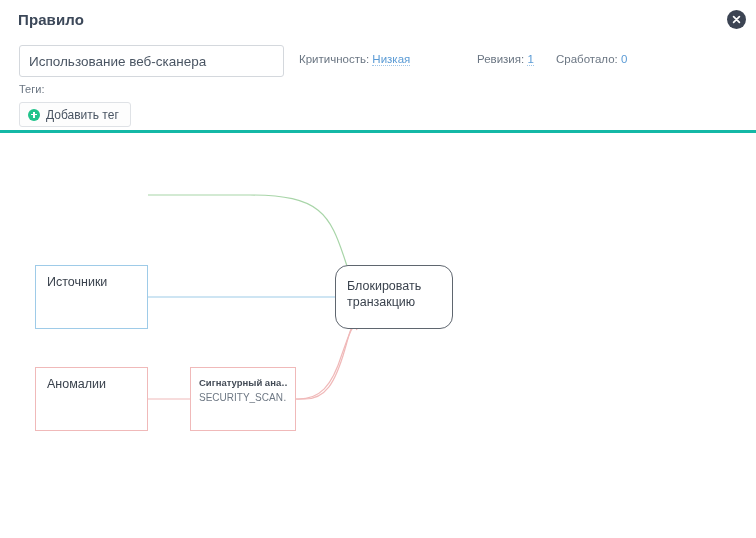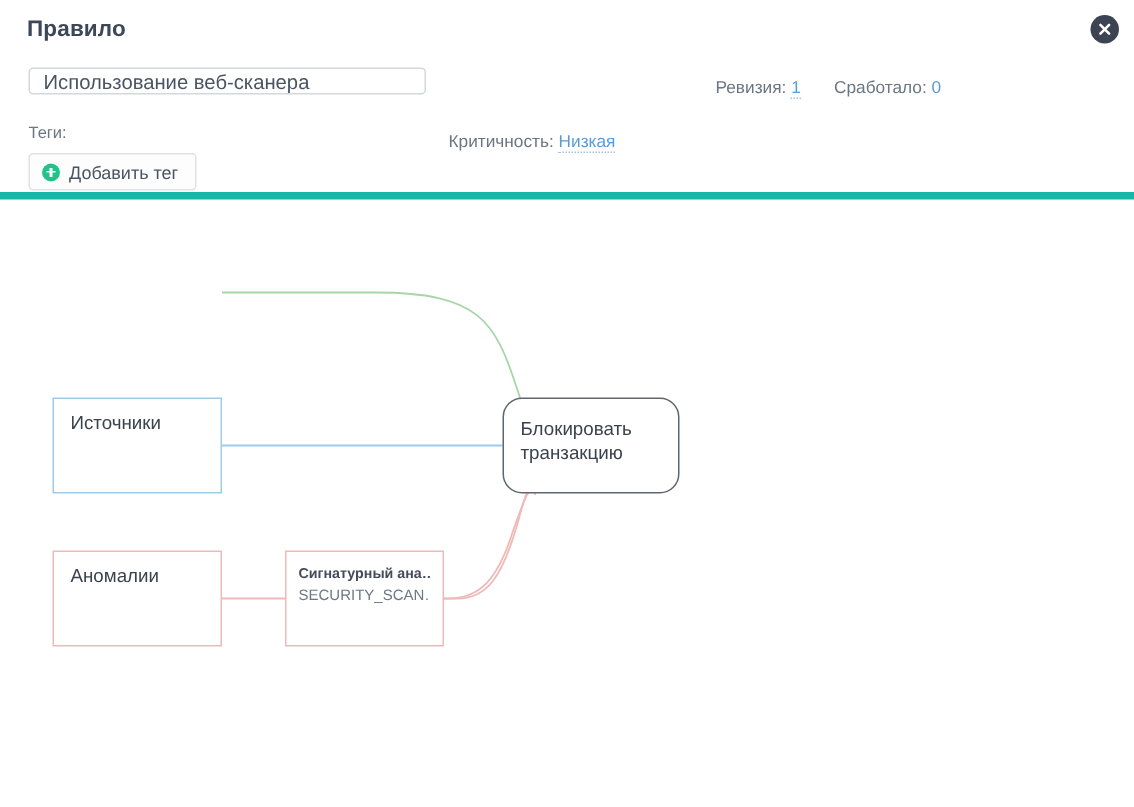--- a/index.html
+++ b/index.html
@@ -17,21 +17,21 @@
     height: 538px;
     background: #ffffff;
   }
 
   
   .dlg-header {
     position: absolute;
     left: 0; top: 0;
     width: 756px; height: 133px;
     background: #ffffff;
-    border-bottom: 5px solid #14b8a6;
+    border-bottom: 3px solid #14b8a6;
   }
 
   .dlg-title {
     position: absolute;
     left: 18px; top: 11px;
     font-size: 15px;
     font-weight: bold;
     color: #3c4859;
     letter-spacing: 0.1px;
   }
@@ -46,39 +46,39 @@
     display: flex;
     align-items: center;
     justify-content: center;
   }
   .close-btn svg { display: block; }
 
   
   .name-input {
     position: absolute;
     left: 19px; top: 45px;
-    width: 265px; height: 18px;
+    width: 265px; height: 32px;
     border: 1px solid #d4d8dd;
     border-radius: 3px;
     background: #ffffff;
     padding: 0 9px;
     font-family: "Liberation Sans", sans-serif;
     font-size: 13.5px;
     color: #4a5563;
     outline: none;
   }
 
   .meta {
     position: absolute;
     top: 53px;
     font-size: 11.5px;
     color: #6b7683;
     white-space: nowrap;
   }
-  .meta-crit  { left: 299px; margin-top: 36px; }
+  .meta-crit  { left: 299px; }
   .meta-rev   { left: 477px; }
   .meta-fired { left: 556px; }
 
   .meta .val {
     color: #5b9bd5;
   }
   .meta .val-dotted {
     color: #5b9bd5;
     border-bottom: 1px dotted #9ec5e8;
     cursor: pointer;

